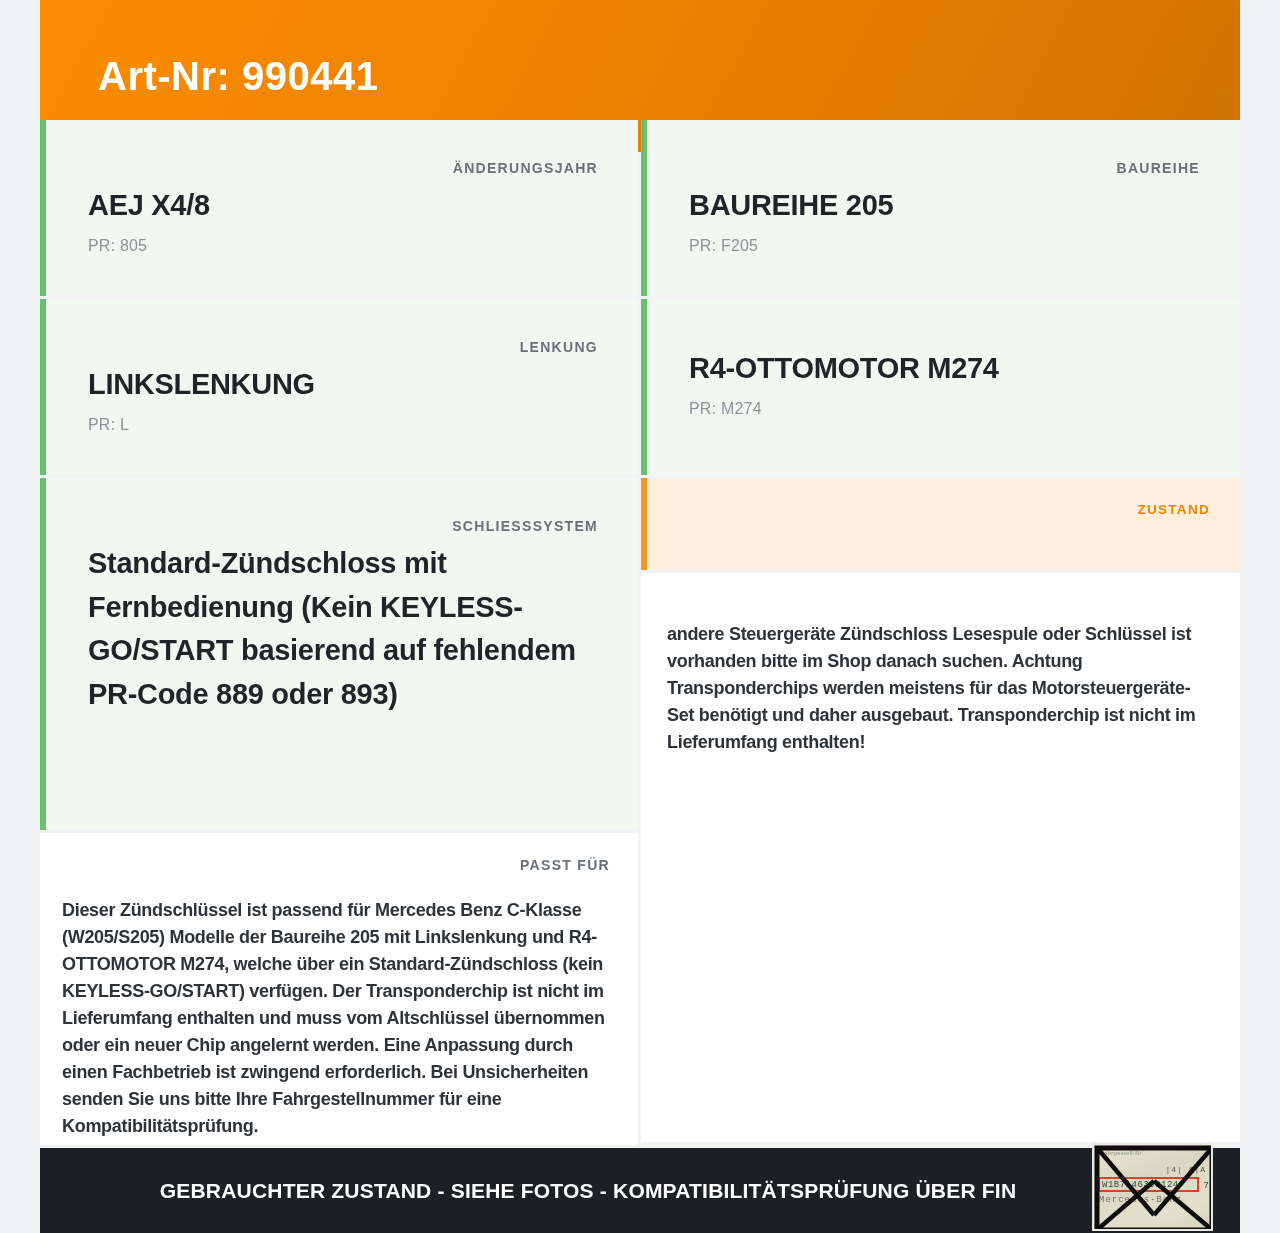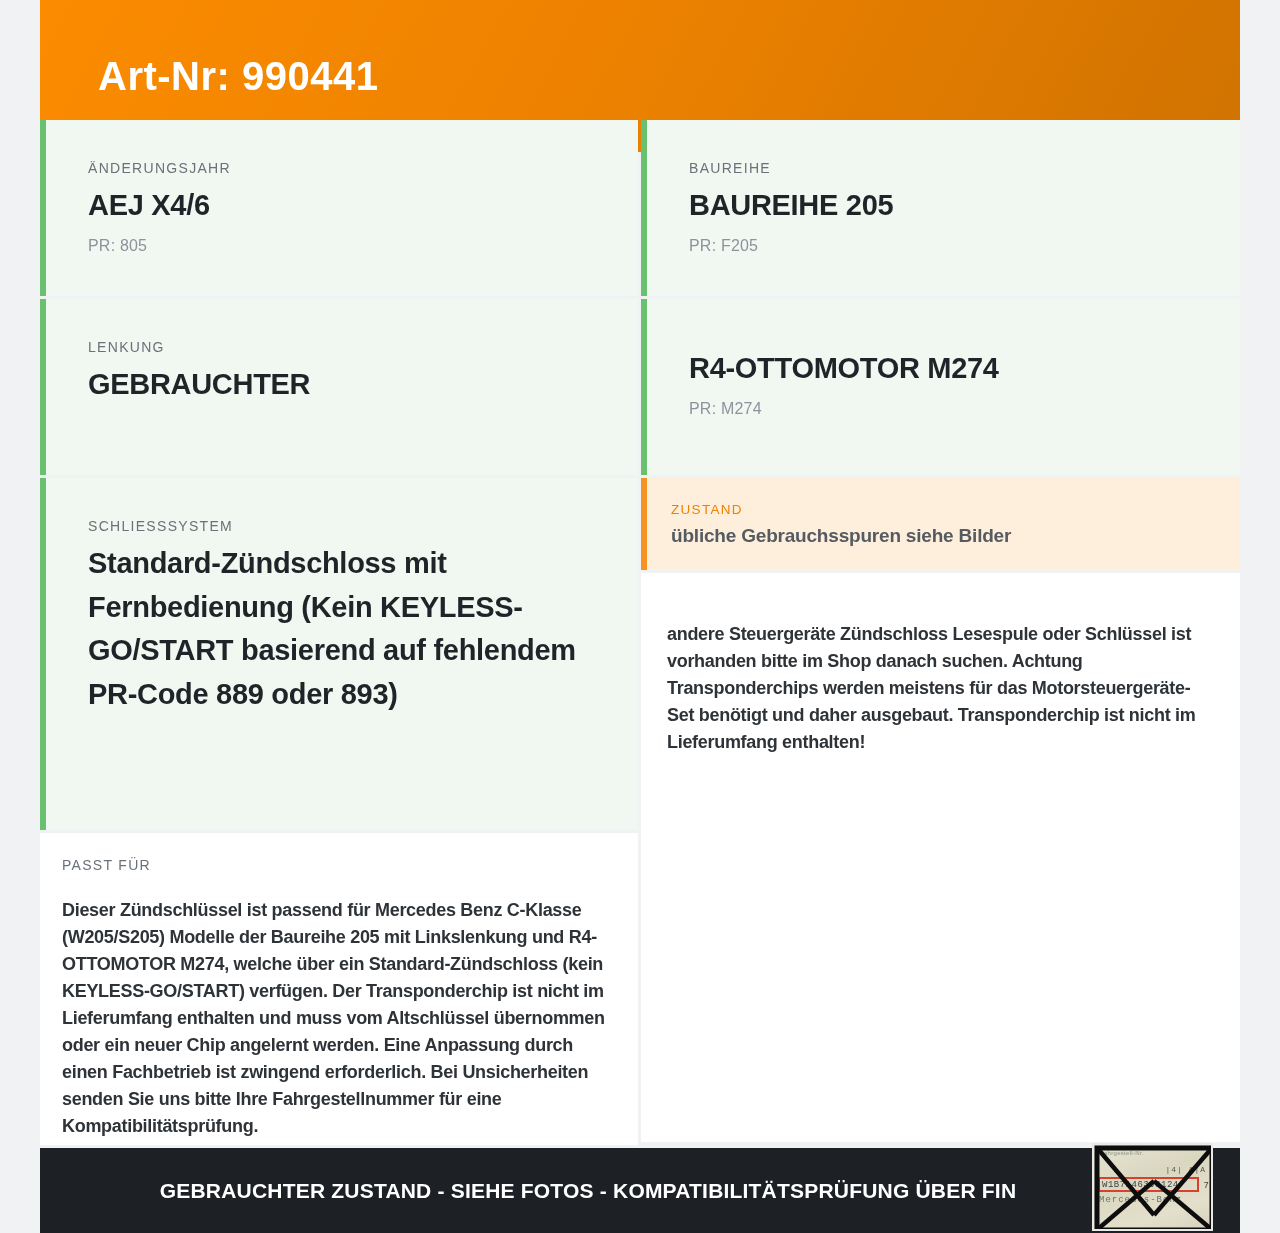--- a/index.html
+++ b/index.html
@@ -32,22 +32,23 @@
 
   .card {
     background:#f1f8f2;
     border-left:6px solid #69c16f;
     padding:40px 40px 0 42px;
   }
   .card.h176 { height:176px; }
   .card.h352 { height:352px; }
 
   .label {
-    color:#6a7178; font-size:14px; font-weight:normal; letter-spacing:1.3px;
+    color:#6a7178; font-size:14px; font-weight:bold; letter-spacing:1.3px;
     text-transform:uppercase;
+    text-align:right;
   }
   .value {
     color:#1f2428; font-size:29px; font-weight:bold; letter-spacing:-0.3px;
     line-height:1.5; margin-top:8px;
   }
   .pr { color:#8d939b; font-size:16px; margin-top:9px; letter-spacing:0.2px; }
 
   .card.zustand {
     background:#fdefdc; border-left:6px solid #f79320;
     height:92px; padding:24px 30px 0 24px;
@@ -119,27 +120,28 @@
   <div class="header">
     <h1>Art-Nr: 990441</h1>
   </div>
 
   <div class="grid">
 
     <div class="col left">
 
       <section class="card h176">
         <div class="label">ÄNDERUNGSJAHR</div>
-        <div class="value">AEJ X4/6</div>
+        <div class="value">AEJ X4/8</div>
         <div class="pr">PR: 805</div>
       </section>
 
       <section class="card h176">
         <div class="label">LENKUNG</div>
-        <div class="value">GEBRAUCHTER</div>
+        <div class="value">LINKSLENKUNG</div>
+        <div class="pr">PR: L</div>
       </section>
 
       <section class="card h352">
         <div class="label">SCHLIESSSYSTEM</div>
         <div class="value">Standard-Zündschloss mit Fernbedienung (Kein KEYLESS-GO/START basierend auf fehlendem PR-Code 889 oder 893)</div>
       </section>
 
       <section class="plain passt">
         <div class="label">PASST FÜR</div>
         <p class="body">Dieser Zündschlüssel ist passend für Mercedes Benz C-Klasse (W205/S205) Modelle der Baureihe 205 mit Linkslenkung und R4-OTTOMOTOR M274, welche über ein Standard-Zündschloss (kein KEYLESS-GO/START) verfügen. Der Transponderchip ist nicht im Lieferumfang enthalten und muss vom Altschlüssel übernommen oder ein neuer Chip angelernt werden. Eine Anpassung durch einen Fachbetrieb ist zwingend erforderlich. Bei Unsicherheiten senden Sie uns bitte Ihre Fahrgestellnummer für eine Kompatibilitätsprüfung.</p>
@@ -155,21 +157,20 @@
         <div class="pr">PR: F205</div>
       </section>
 
       <section class="card h176">
         <div class="value">R4-OTTOMOTOR M274</div>
         <div class="pr">PR: M274</div>
       </section>
 
       <section class="card zustand">
         <div class="label">ZUSTAND</div>
-        <div class="zvalue">übliche Gebrauchsspuren siehe Bilder</div>
       </section>
 
       <section class="plain besch">
         <p class="body">andere Steuergeräte Zündschloss Lesespule oder Schlüssel ist vorhanden bitte im Shop danach suchen. Achtung Transponderchips werden meistens für das Motorsteuergeräte-Set benötigt und daher ausgebaut. Transponderchip ist nicht im Lieferumfang enthalten!</p>
       </section>
 
     </div>
   </div>
 
   <div class="footer">

